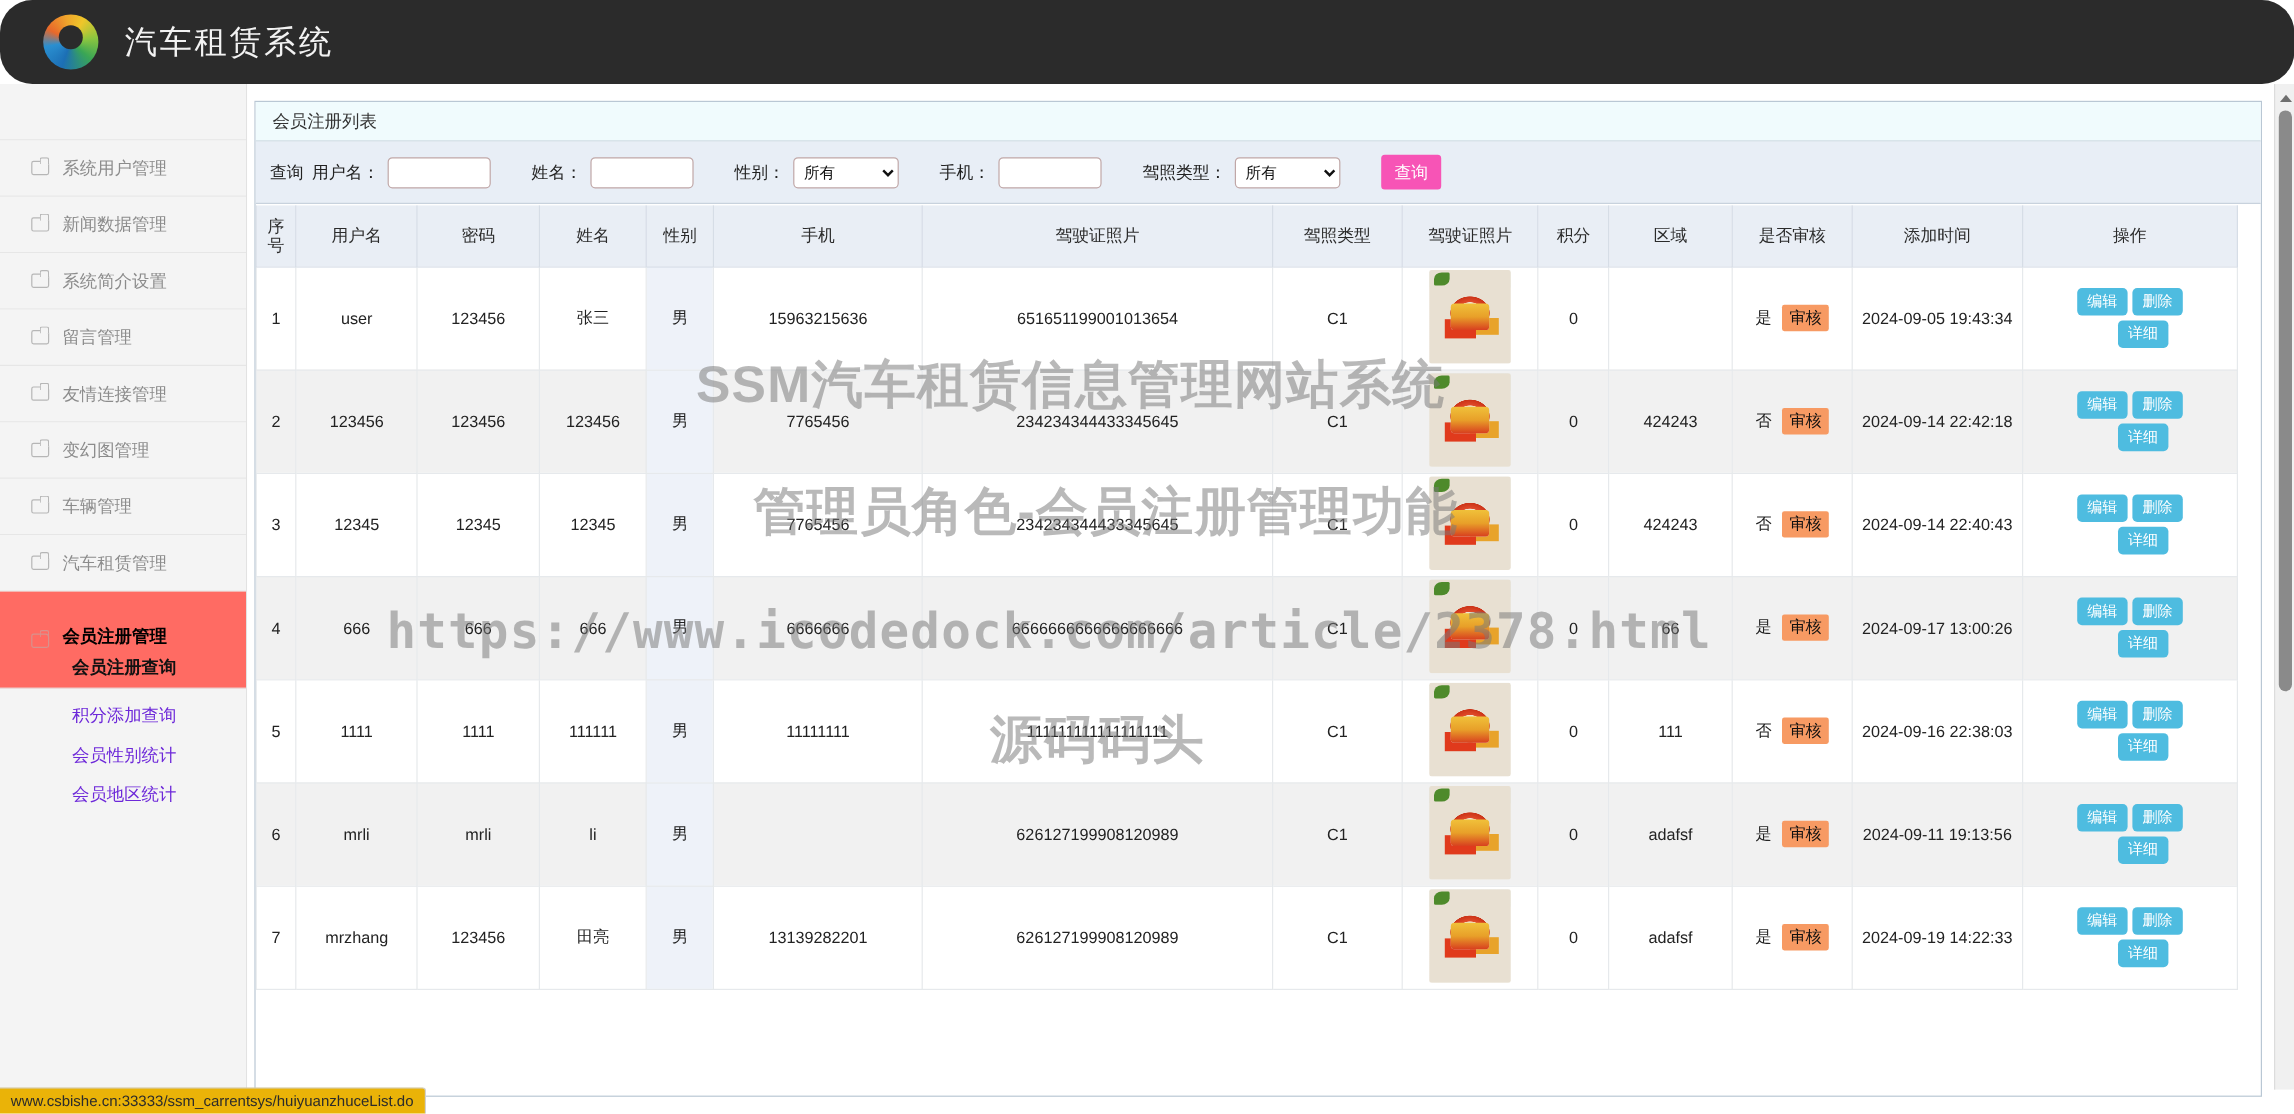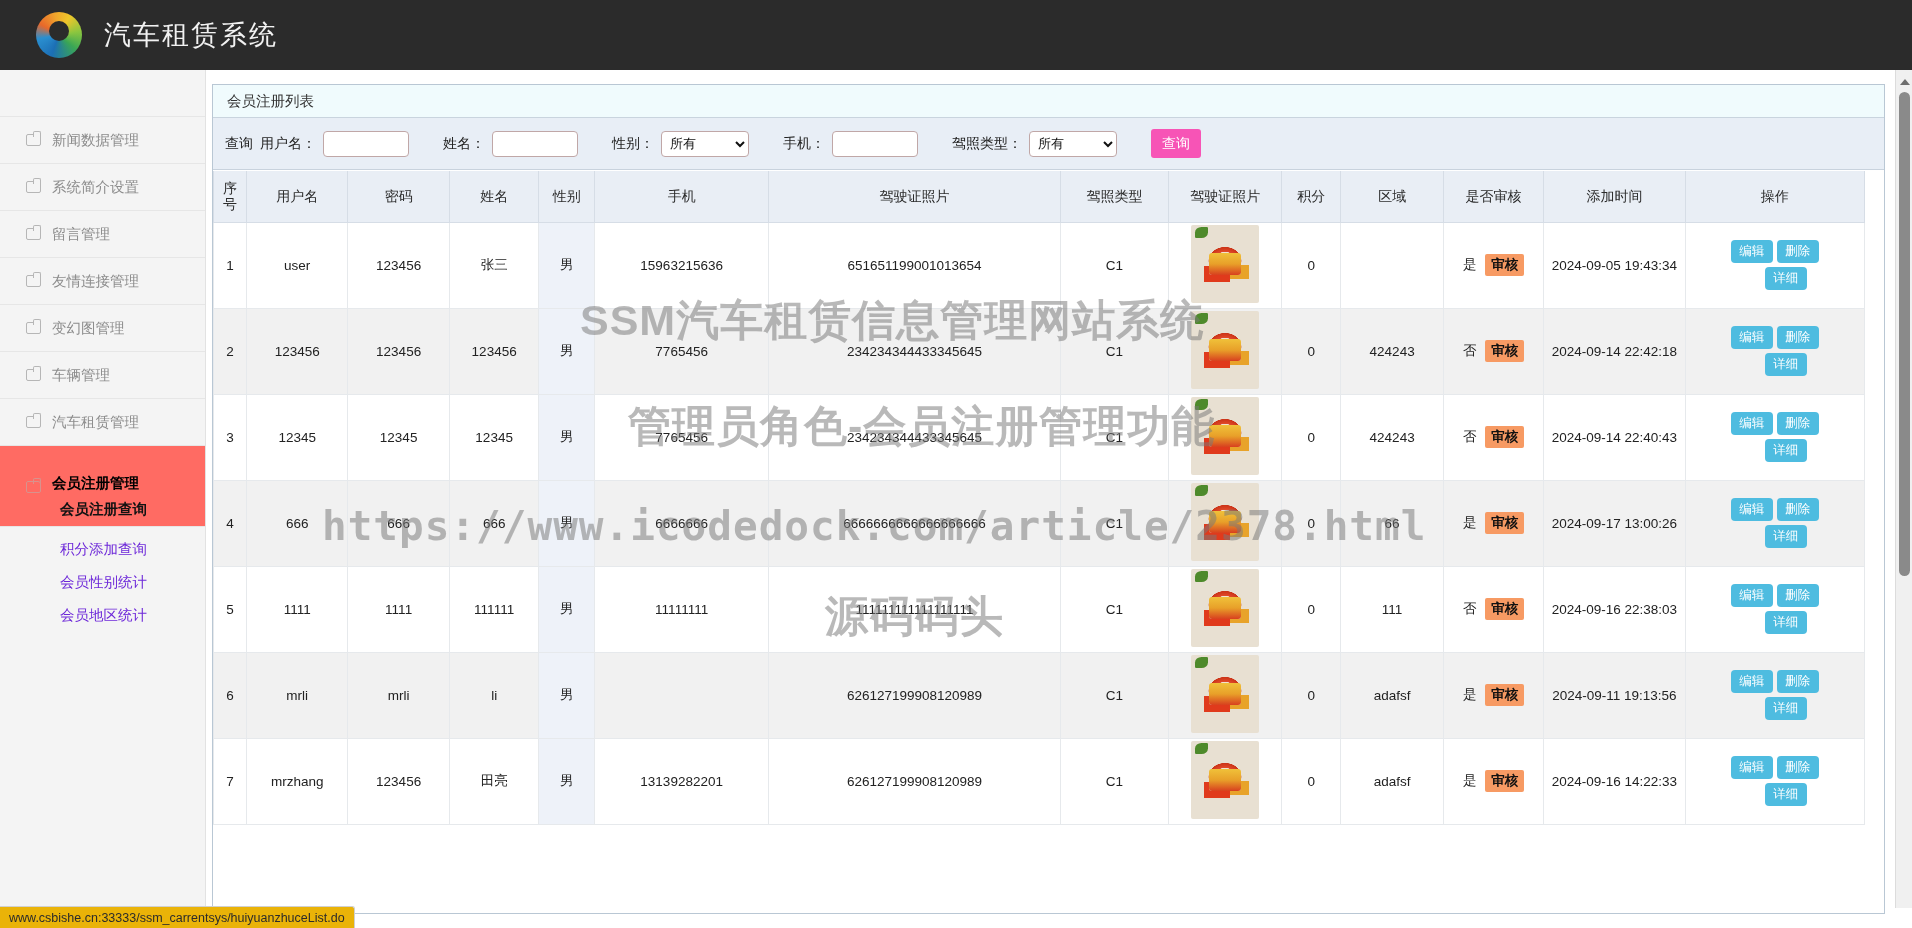--- a/index.html
+++ b/index.html
@@ -9,21 +9,21 @@
     overflow: hidden;
     background: #ffffff;
     font-family: "Liberation Sans", "DejaVu Sans", sans-serif;
   }
 
   
   .topbar {
     position: absolute; top: 0; left: 0;
     width: 1912px; height: 70px;
     background: #2b2b2b;
-    display: flex; align-items: center;
+    display: flex; align-items: center; border-radius: 27px;
   }
   .brand { display: flex; align-items: center; margin-left: 36px; }
   .logo {
     width: 46px; height: 46px; border-radius: 50%;
     background:
       conic-gradient(from 200deg,
         #1c6fb5 0deg, #2a8fd0 60deg,
         #e8682a 100deg, #f0a52c 150deg,
         #efc62a 190deg, #8cc63f 240deg,
         #3aa655 290deg, #1c6fb5 360deg);
@@ -215,21 +215,21 @@
   }
   .thumb::after {
     content:""; position:absolute; left: 18px; top: 28px;
     width: 32px; height: 22px; border-radius: 3px;
     background: linear-gradient(180deg,#f0c13a 0%, #e8a029 50%, #d8401f 100%);
     box-shadow: -8px 10px 0 -3px #e03a1c, 12px 8px 0 -4px #e8a32a;
   }
   .audit {
     display: inline-block;
     background: #f79a63; color: #111;
-    font-weight: bold;
+    font-weight: normal;
     font-size: 13.5px;
     padding: 2px 6px;
     border-radius: 2px;
     margin-left: 5px;
     cursor: pointer;
   }
   .yesno { font-size: 13.5px; }
   .ops { display: flex; flex-wrap: wrap; justify-content: center; gap: 4px; width: 118px; margin: 8px auto; }
   .opbtn {
     background: #4ebce0; color: #fff;
@@ -299,20 +299,24 @@
 <div class="topbar">
   <div class="brand">
     <div class="logo"></div>
     <div class="brand-title">汽车租赁系统</div>
   </div>
 </div>
 
 <div class="sidebar">
   <div class="side-pad"></div>
 
+  <div class="side-item">
+    <span class="folder-icon"></span>
+    <span>系统用户管理</span>
+  </div>
   <div class="side-item">
     <span class="folder-icon"></span>
     <span>新闻数据管理</span>
   </div>
   <div class="side-item">
     <span class="folder-icon"></span>
     <span>系统简介设置</span>
   </div>
   <div class="side-item">
     <span class="folder-icon"></span>
@@ -579,21 +583,21 @@
             <td>13139282201</td>
             <td>626127199908120989</td>
             <td>C1</td>
             <td><span class="thumb"></span></td>
             <td>0</td>
             <td>adafsf</td>
             <td>
               <span class="yesno">是</span>
               <span class="audit">审核</span>
             </td>
-            <td>2024-09-16 14:22:33</td>
+            <td>2024-09-19 14:22:33</td>
             <td>
               <div class="ops">
                 <button class="opbtn">编辑</button>
                 <button class="opbtn">删除</button>
                 <button class="opbtn detail">详细</button>
               </div>
             </td>
           </tr>
 
         </tbody>

